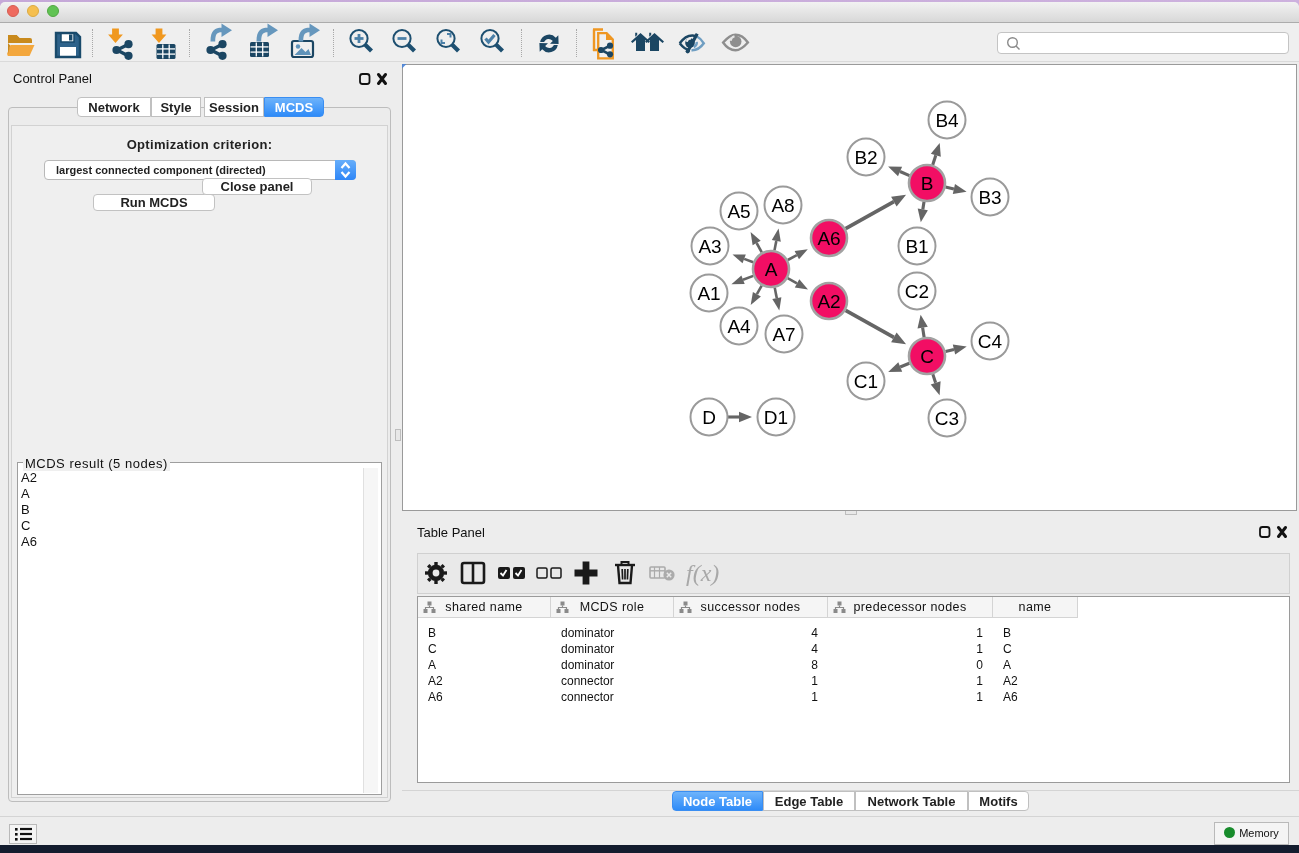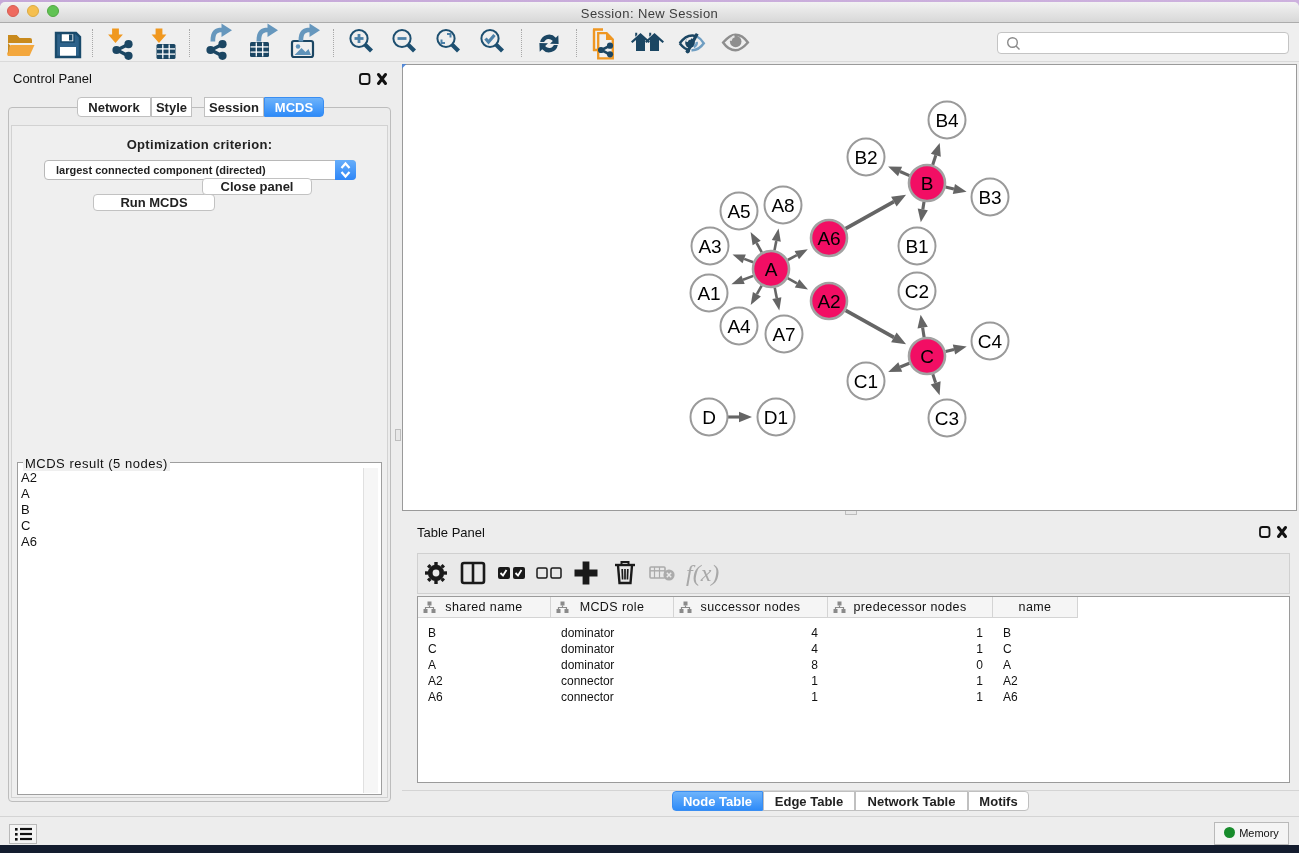--- a/index.html
+++ b/index.html
@@ -82,21 +82,20 @@
     background:#f4f4f4; border:1px solid #b9b9b9; }
 </style>
 </head>
 <body>
 <div id="app"></div>
 <div id="walltop"></div>
 <div id="titlebar">
   <div class="tl" style="left:7px;background:#ee6a5f;border:1px solid #d55d52;"></div>
   <div class="tl" style="left:27px;background:#f5bf4f;border:1px solid #dcaa41;"></div>
   <div class="tl" style="left:47px;background:#61c354;border:1px solid #52a843;"></div>
-  <div id="titletext">Session: New Session</div>
 </div>
 <div id="toolbar">
   <div class="sep" style="left:92px"></div>
   <div class="sep" style="left:189px"></div>
   <div class="sep" style="left:333px"></div>
   <div class="sep" style="left:521px"></div>
   <div class="sep" style="left:576px"></div>
   <svg width="760" height="40" viewBox="0 0 760 40" style="position:absolute;left:0;top:0;">
     <defs>
       <g id="sharegl">
@@ -231,21 +230,21 @@
   </div>
 </div>
 
 <div id="cptitle">Control Panel</div>
 <svg class="abs" style="left:358px;top:72px;" width="32" height="14" viewBox="0 0 32 14">
   <rect x="2" y="2" width="9.5" height="10" rx="2.5" fill="none" stroke="#111" stroke-width="1.8"></rect>
   <path d="M20.5 2.5 L27.5 11.5 M27.5 2.5 L20.5 11.5" stroke="#111" stroke-width="3" stroke-linecap="round"></path>
 </svg>
 <div id="cptabs">
   <div class="tab" style="left:0;width:74px;border-radius:4px 0 0 4px;">Network</div>
-  <div class="tab" style="left:74px;width:41px;">Style</div>
+  <div class="tab" style="left:74px;width:50px;">Style</div>
   <div class="tab" style="left:127px;width:60px;">Session</div>
   <div class="tab tabsel" style="left:187px;width:60px;border-radius:0 4px 4px 0;">MCDS</div>
 </div>
 <div id="cppane"></div>
 <div id="cpinner"></div>
 <div id="optlabel">Optimization criterion:</div>
 <div id="combo">largest connected component (directed)
   <div id="combobtn"><svg width="21" height="20" viewBox="0 0 21 20">
     <path d="M6.5 8 L10.5 3.5 L14.5 8" fill="none" stroke="#fff" stroke-width="2.2"></path>
     <path d="M6.5 12 L10.5 16.5 L14.5 12" fill="none" stroke="#fff" stroke-width="2.2"></path>

